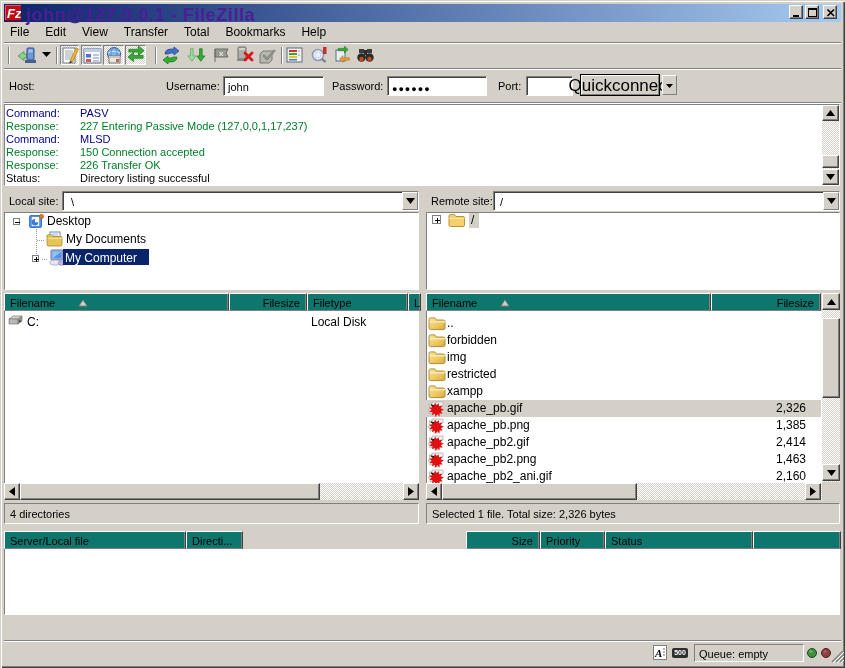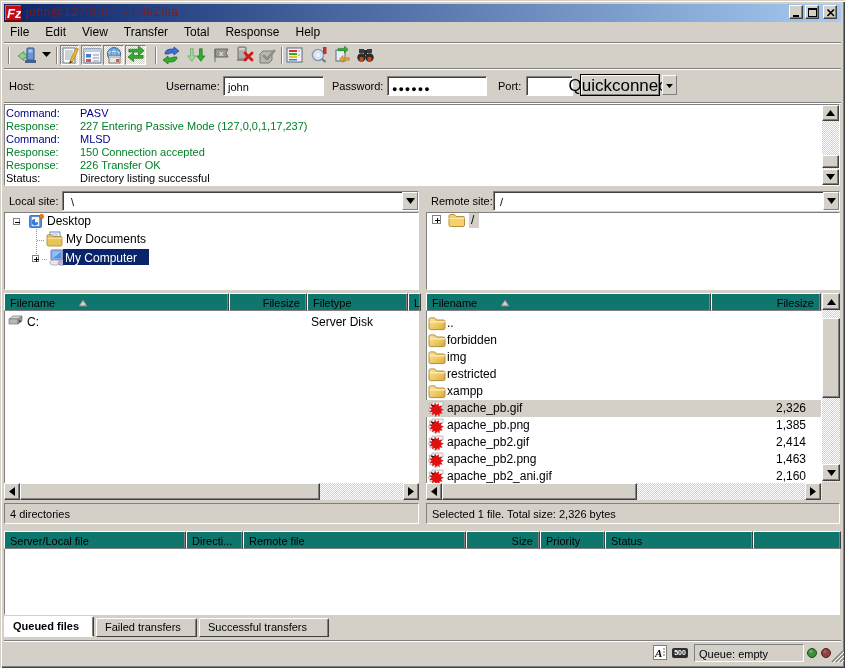--- a/index.html
+++ b/index.html
@@ -29,21 +29,21 @@
 <div class="abs" style="left:4px;top:4px;width:837px;height:18px;background:linear-gradient(90deg,#0a246a 0%,#a6caf0 100%);"></div>
 <div class="abs" style="left:5px;top:5px;width:16px;height:16px;">
 <svg width="16" height="16">
         <rect x="0" y="0" width="16" height="16" fill="#bf0c16"></rect>
         <rect x="0" y="0" width="16" height="1" fill="#e8535c"></rect>
         <rect x="0" y="0" width="1" height="16" fill="#e8535c"></rect>
         <rect x="0" y="15" width="16" height="1" fill="#7a060c"></rect>
         <text x="2" y="13" font-family="Liberation Sans" font-style="italic" font-weight="bold" font-size="13" fill="#fff">Fz</text>
       </svg>
 </div>
-<div class="abs" style="left:26px;top:5px;font-size:12px;font-weight:normal;color:#7f1d1d;letter-spacing:0.6px;">john@127.0.0.1 - FileZilla</div>
+<div class="abs" style="left:26px;top:5px;font-size:18px;font-weight:bold;color:#4c1d95;letter-spacing:0.6px;">john@127.0.0.1 - FileZilla</div>
 
 <div class="abs raised" style="left:789px;top:5px;width:14px;height:14px;">
       <svg width="14" height="14">
         <rect x="3" y="9" width="6" height="2" fill="#000"></rect>
       </svg>
     </div>
 <div class="abs raised" style="left:805px;top:5px;width:14px;height:14px;">
       <svg width="14" height="14">
         <rect x="2.5" y="2.5" width="8" height="8" fill="none" stroke="#000" stroke-width="1"></rect>
         <rect x="2" y="2" width="9" height="2" fill="#000"></rect>
@@ -54,21 +54,21 @@
         <path d="M3.5 3.5 L10 10 M10 3.5 L3.5 10" stroke="#000" stroke-width="1.7"></path>
       </svg>
     </div>
 
 <div class="abs t12" style="left:4px;top:22px;width:837px;height:20px;display:flex;align-items:center;">
 <span style="padding:0 8px 0 6px;">File</span>
       <span style="padding:0 8px;">Edit</span>
       <span style="padding:0 8px;">View</span>
       <span style="padding:0 8px;">Transfer</span>
       <span style="padding:0 8px;">Total</span>
-      <span style="padding:0 8px;">Response</span>
+      <span style="padding:0 8px;">Bookmarks</span>
       <span style="padding:0 8px;">Help</span>
 </div>
 <div class="abs groove" style="left:4px;top:42px;width:837px;"></div>
 
 <div class="abs" style="left:4px;top:44px;width:837px;height:24px;" id="toolbar">
   <div class="abs vsep" style="left:4px;top:3px;height:17px;"></div>
 
   <div class="abs" style="left:13px;top:3px;">
   <svg width="19" height="18">
           <g>
@@ -381,21 +381,21 @@
 <div class="abs white" style="left:426px;top:311px;width:396px;height:172px;border-left:1px solid #808080;"></div>
 
 <div class="abs" style="left:4px;top:311px;width:414px;height:172px;overflow:hidden;">
   <svg class="abs" style="left:3px;top:4px;" width="18" height="14">
         <path d="M2 4 l4 -3 h9 l-4 3 z" fill="#d8d8d2" stroke="#7a7a74" stroke-width="0.7"></path>
         <path d="M2 4 h9 v5 h-9 z" fill="#b8b8b2" stroke="#7a7a74" stroke-width="0.7"></path>
         <path d="M11 4 l4 -3 v5 l-4 3 z" fill="#96968e" stroke="#7a7a74" stroke-width="0.7"></path>
         <circle cx="12.8" cy="6.2" r="1" fill="#3a3a34"></circle>
       </svg>
   <div class="abs t12" style="left:23px;top:4px;">C:</div>
-  <div class="abs t12" style="left:307px;top:4px;">Server Disk</div>
+  <div class="abs t12" style="left:307px;top:4px;">Local Disk</div>
 </div>
 
 <div class="abs" style="left:426px;top:311px;width:395px;height:172px;overflow:hidden;" id="rlist">
       <div class="abs" style="left:0;top:4px;width:395px;height:17px;">
         <svg class="abs" style="left:2px;top:0px;" width="18" height="16">
           <defs>
             <linearGradient id="fg" x1="0" y1="0" x2="1" y2="1">
               <stop offset="0" stop-color="#fbe49a"></stop>
               <stop offset="0.55" stop-color="#efc964"></stop>
               <stop offset="1" stop-color="#d8a83e"></stop>
@@ -555,48 +555,34 @@
       <div class="abs t11" style="left:5px;top:4px;">Selected 1 file. Total size: 2,326 bytes</div>
     </div>
 
 <div class="abs" style="left:4px;top:531px;width:837px;height:18px;background:#d4d0c8;">
   <div class="abs hdr" style="left:0;top:0;width:182px;height:18px;">
         <div class="abs t11" style="left:5px;top:3px;">Server/Local file</div>
       </div>
   <div class="abs hdr" style="left:182px;top:0;width:57px;height:18px;">
         <div class="abs t11" style="left:5px;top:3px;">Directi...</div>
       </div>
-  <div class="abs hdr" style="left:239px;top:0;width:223px;height:18px;">
-        <div class="abs t11" style="left:5px;top:3px;">Remote file</div>
-      </div>
   <div class="abs hdr" style="left:462px;top:0;width:74px;height:18px;">
         <div class="abs t11" style="right:6px;top:3px;">Size</div>
       </div>
   <div class="abs hdr" style="left:536px;top:0;width:65px;height:18px;">
         <div class="abs t11" style="left:5px;top:3px;">Priority</div>
       </div>
   <div class="abs hdr" style="left:601px;top:0;width:148px;height:18px;">
         <div class="abs t11" style="left:5px;top:3px;">Status</div>
       </div>
   <div class="abs hdr" style="left:749px;top:0;width:88px;height:18px;"></div>
 </div>
 
 <div class="abs white" style="left:4px;top:549px;width:836px;height:66px;border:1px solid;border-color:#808080 #fff #fff #808080;border-top:none;"></div>
 
-<div class="abs" style="left:4px;top:616px;width:837px;height:22px;">
-  <div class="abs" style="left:0px;top:0px;width:90px;height:21px;background:#fff;border:1px solid;border-color:#fff #404040 #fff #fff;border-radius:2px 2px 0 0;box-shadow:inset -1px 0 0 #808080;">
-        <div class="abs" style="left:8px;top:3px;font-size:11px;font-weight:bold;">Queued files</div>
-      </div>
-  <div class="abs" style="left:92px;top:2px;width:101px;height:19px;background:#d4d0c8;border:1px solid;border-color:#fff #404040 #404040 #fff;border-radius:2px 2px 0 0;box-shadow:inset -1px 0 0 #808080;">
-        <div class="abs t11" style="left:8px;top:2px;">Failed transfers</div>
-      </div>
-  <div class="abs" style="left:195px;top:2px;width:130px;height:19px;background:#d4d0c8;border:1px solid;border-color:#fff #404040 #404040 #fff;border-radius:2px 2px 0 0;box-shadow:inset -1px 0 0 #808080;">
-        <div class="abs t11" style="left:8px;top:2px;">Successful transfers</div>
-      </div>
-</div>
 
 <div class="abs groove" style="left:4px;top:640px;width:837px;"></div>
 <div class="abs" style="left:4px;top:643px;width:837px;height:21px;background:#d4d0c8;">
   <div class="abs" style="left:649px;top:2px;width:14px;height:15px;background:#fff;border:1px solid #808080;">
         <svg width="12" height="13">
           <text x="1" y="11" font-size="11" font-weight="bold" font-family="Liberation Serif" fill="#000" font-style="italic">A</text>
           <circle cx="10" cy="3" r="0.8" fill="#555"></circle>
           <circle cx="10" cy="6" r="0.8" fill="#555"></circle>
           <circle cx="10" cy="9" r="0.8" fill="#555"></circle>
         </svg>

